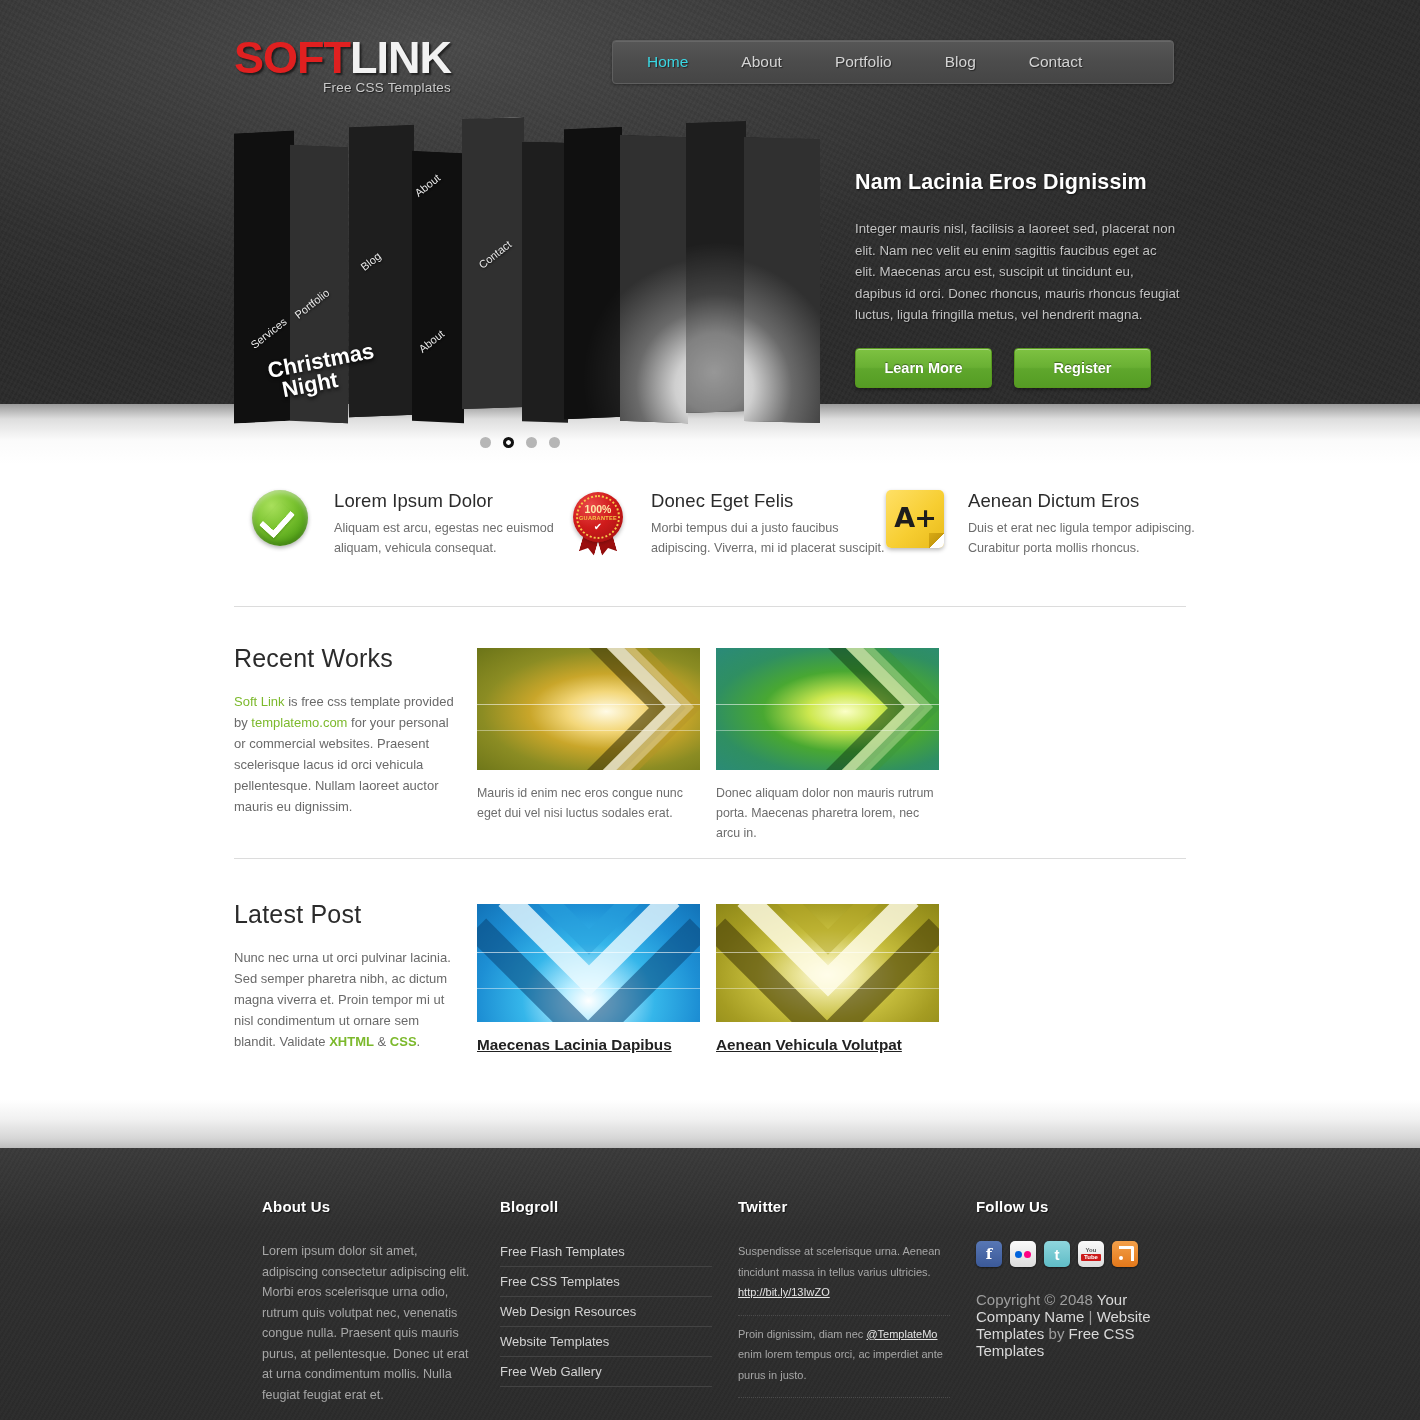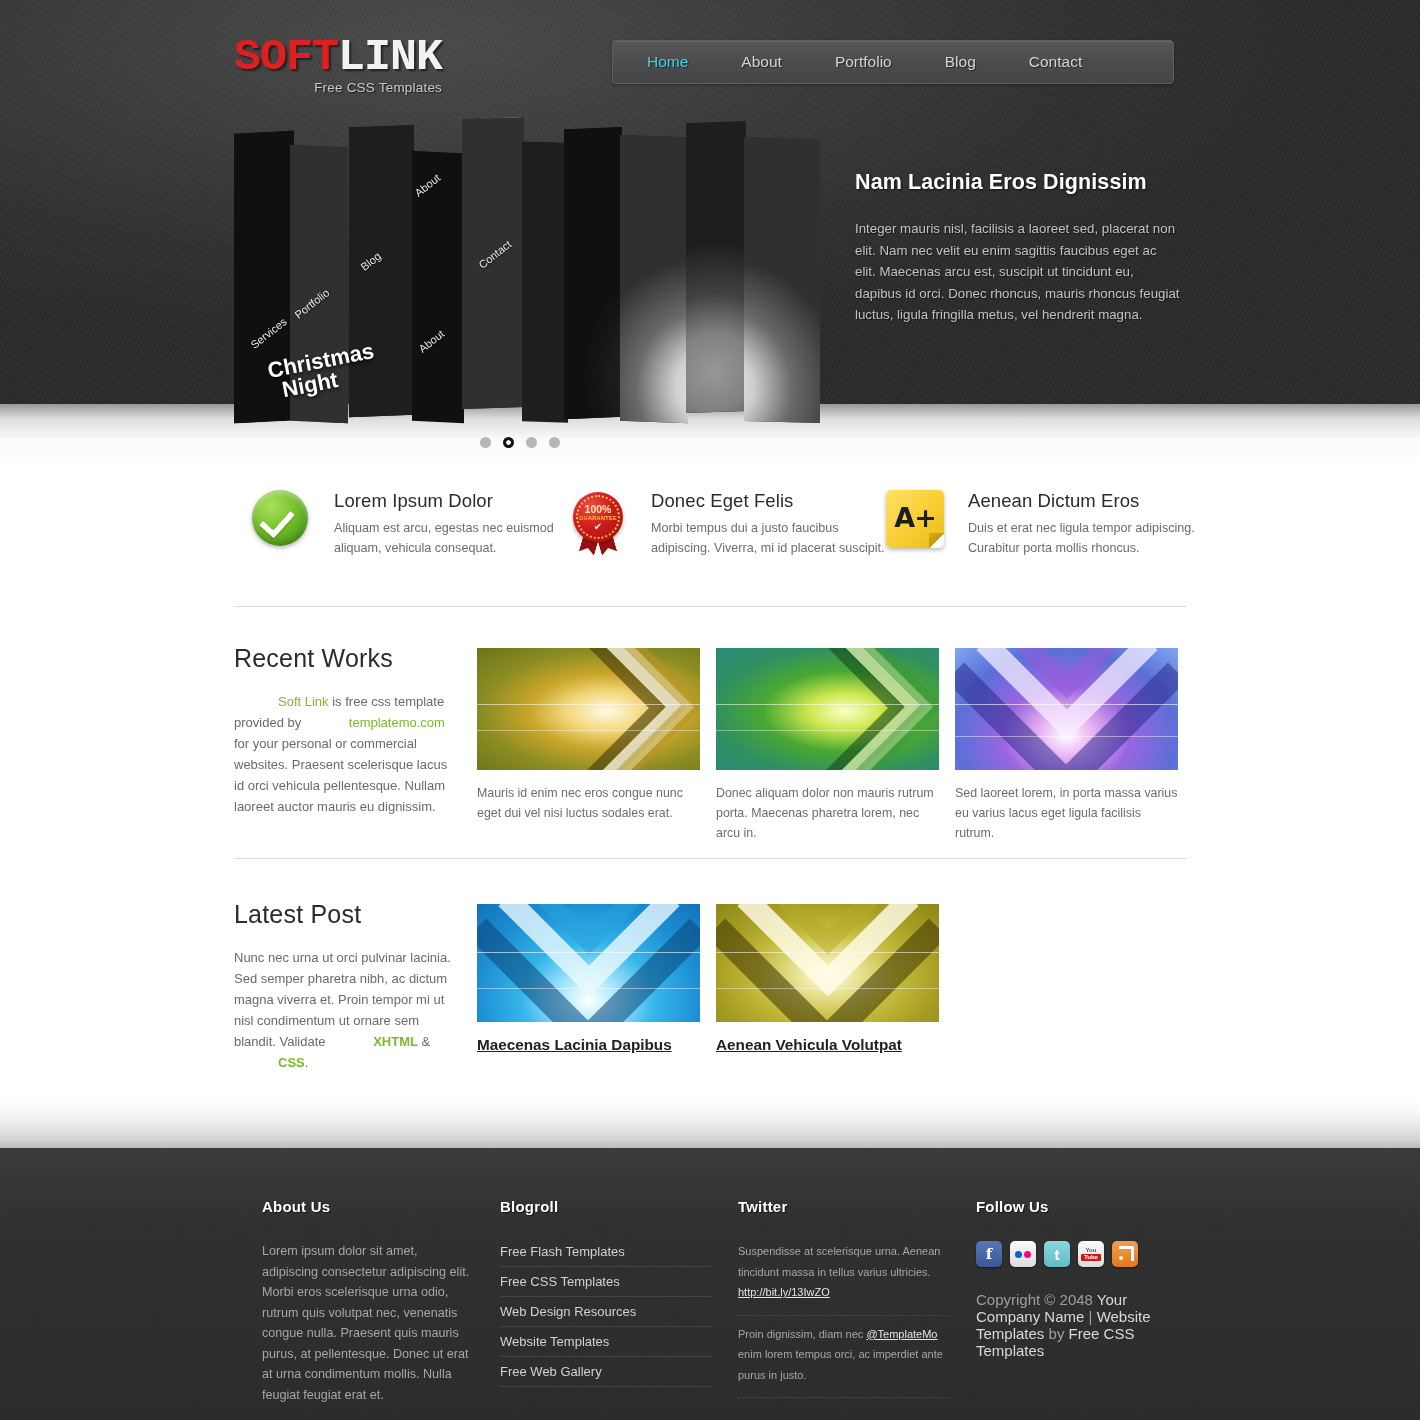--- a/index.html
+++ b/index.html
@@ -26,21 +26,21 @@
     opacity:.85;
   }
   .shadowline{
     position:absolute; left:0; top:404px; width:1420px; height:60px;
     background: linear-gradient(to bottom, rgba(70,70,70,.55) 0%, rgba(160,160,160,.35) 25%, rgba(225,225,225,.15) 60%, rgba(255,255,255,0) 100%);
   }
 
   
   .logo { position:absolute; left: 234px; top: 34px; z-index: 6; }
   .logo-text { font-size: 45px; font-weight: bold; letter-spacing: -1px; line-height: 48px;
-    font-family: Liberation Mono, monospace; text-shadow: 2px 2px 2px rgba(0,0,0,.55); }
+    font-family: Liberation Sans, sans-serif; text-shadow: 2px 2px 2px rgba(0,0,0,.55); }
   .logo-soft { color: #e02020; }
   .logo-link { color: #f2f2f2; }
   .logo-sub { color:#c9c9c9; font-size: 13.5px; text-align: right; margin-top: -2px; letter-spacing:.2px;
     text-shadow: 1px 1px 1px rgba(0,0,0,.6); }
 
   .nav {
     position:absolute; left: 612px; top: 40px; width: 562px; height: 44px;
     background: linear-gradient(to bottom, #565656 0%, #4c4c4c 50%, #454545 100%);
     border: 1px solid #5f5f5f; border-radius: 4px;
     box-shadow: inset 0 1px 0 rgba(255,255,255,.10), 0 1px 3px rgba(0,0,0,.35);
@@ -124,21 +124,21 @@
      letter-spacing:-1px; margin-top:-4px; }
   .ico-note::after{ content:""; position:absolute; right:0; bottom:0; width:15px; height:15px;
      background: linear-gradient(135deg, #d9ab14 0%, #c79a0e 50%, #fff 51%, #fff 100%);
      border-bottom-right-radius:5px; }
 
   .hr { position:absolute; left:234px; width:952px; height:1px; background:#dcdcdc; }
 
   
   .sec-title { font-size: 25px; color:#2b2b2b; font-weight:normal; letter-spacing:.2px; }
   .sec-lead { font-size: 13px; color:#6a6a6a; line-height: 21px; margin-top: 18px; width: 222px; }
-  .glink { color: #7cb92c; text-decoration:none;margin-left:44px; }
+  .glink { color: #7cb92c; text-decoration:none; }
   .glink.b { font-weight:bold; }
   .cap { font-size: 12.4px; color:#6d6d6d; line-height: 20px; margin-top: 13px; }
   .ptitle { font-size: 15.3px; color:#222; font-weight:bold; margin-top: 14px; text-decoration: underline; }
 
   
   .art { position:relative; overflow:hidden; }
   .art .base { position:absolute; inset:0; }
   .art .chev { position:absolute; }
 
   
@@ -247,20 +247,24 @@
     <span class="dot"></span>
     <span class="dot active"></span>
     <span class="dot"></span>
     <span class="dot"></span>
   </div>
 
   <div class="caption">
     <h2>Nam Lacinia Eros Dignissim</h2>
     <p>Integer mauris nisl, facilisis a laoreet sed, placerat non elit. Nam nec velit eu enim sagittis faucibus eget ac elit. Maecenas arcu est, suscipit ut tincidunt eu, dapibus id orci. Donec rhoncus, mauris rhoncus feugiat luctus, ligula fringilla metus, vel hendrerit magna.</p>
   </div>
+  <div class="btnrow">
+    <div class="gbtn">Learn More</div>
+    <div class="gbtn">Register</div>
+  </div>
 
   <div class="features">
 
     <div class="feat">
       <div class="icon">
         <div class="ico-check"></div>
       </div>
       <div class="txt">
         <h3>Lorem Ipsum Dolor</h3>
         <p>Aliquam est arcu, egestas nec euismod aliquam, vehicula consequat.</p>
@@ -325,31 +329,20 @@
             <div class="base" style="background:radial-gradient(ellipse at 58% 52%,#fbffc8 0%,#cde84f 20%,#49a832 45%,#2f8f62 72%,#2a8a79 100%);"></div>
             <div class="chev" style="left:6px;top:-24px;width:168px;height:168px;border:26px solid rgba(20,70,25,.58);border-left:none;border-bottom:none;transform:rotate(45deg);"></div>
             <div class="chev" style="left:36px;top:-16px;width:150px;height:150px;border:20px solid rgba(235,255,190,.72);border-left:none;border-bottom:none;transform:rotate(45deg);"></div>
             <div class="chev" style="left:70px;top:-8px;width:130px;height:130px;border:16px solid rgba(60,150,60,.5);border-left:none;border-bottom:none;transform:rotate(45deg);"></div>
             <div class="chev" style="left:0;top:56px;width:100%;height:1px;background:rgba(255,255,255,.55);"></div>
             <div class="chev" style="left:0;top:82px;width:100%;height:1px;background:rgba(255,255,255,.4);"></div>
           </div>
           <div class="cap">Donec aliquam dolor non mauris rutrum porta. Maecenas pharetra lorem, nec arcu in.</div>
         </div>
 
-        <div style="width:223px;">
-          <div class="art" style="width:223px;height:122px;">
-            <div class="base" style="background:radial-gradient(ellipse at 50% 72%,#ffffff 0%,#eab6f2 16%,#9a66e0 40%,#5a6fd8 70%,#7fa8ef 100%);"></div>
-            <div class="chev" style="left:26px;top:-52px;width:170px;height:170px;border:26px solid rgba(40,40,140,.52);border-top:none;border-left:none;transform:rotate(45deg);"></div>
-            <div class="chev" style="left:48px;top:-62px;width:128px;height:128px;border:22px solid rgba(245,238,255,.75);border-top:none;border-left:none;transform:rotate(45deg);"></div>
-            <div class="chev" style="left:62px;top:-70px;width:100px;height:100px;border:18px solid rgba(150,90,220,.55);border-top:none;border-left:none;transform:rotate(45deg);"></div>
-            <div class="chev" style="left:0;top:56px;width:100%;height:1px;background:rgba(255,255,255,.6);"></div>
-            <div class="chev" style="left:0;top:88px;width:100%;height:1px;background:rgba(255,255,255,.45);"></div>
-          </div>
-          <div class="cap">Sed laoreet lorem, in porta massa varius eu varius lacus eget ligula facilisis rutrum.</div>
-        </div>
       </div>
     </div>
   </div>
 
   <div class="hr" style="top:858px;"></div>
 
   <div style="position:absolute;left:234px;top:900px;width:952px;">
     <div style="display:flex;">
       <div style="width:243px;">
         <div class="sec-title">Latest Post</div>

